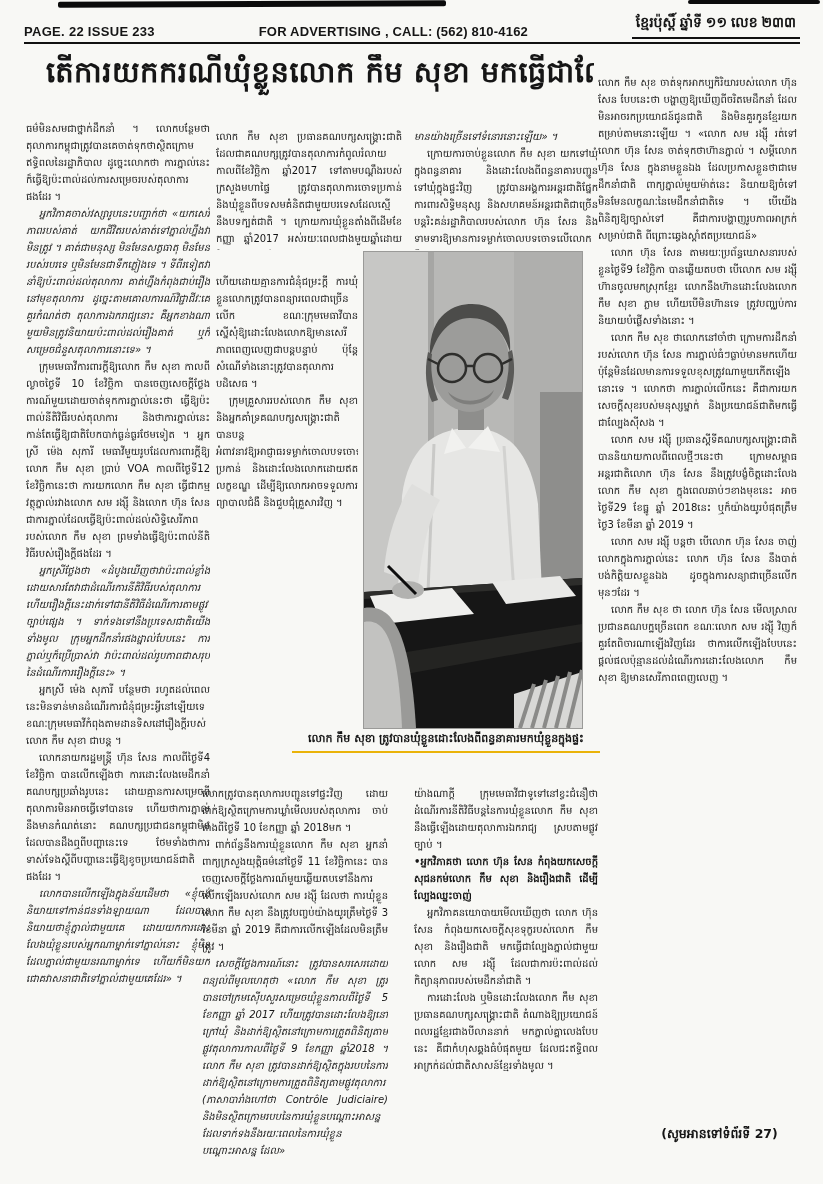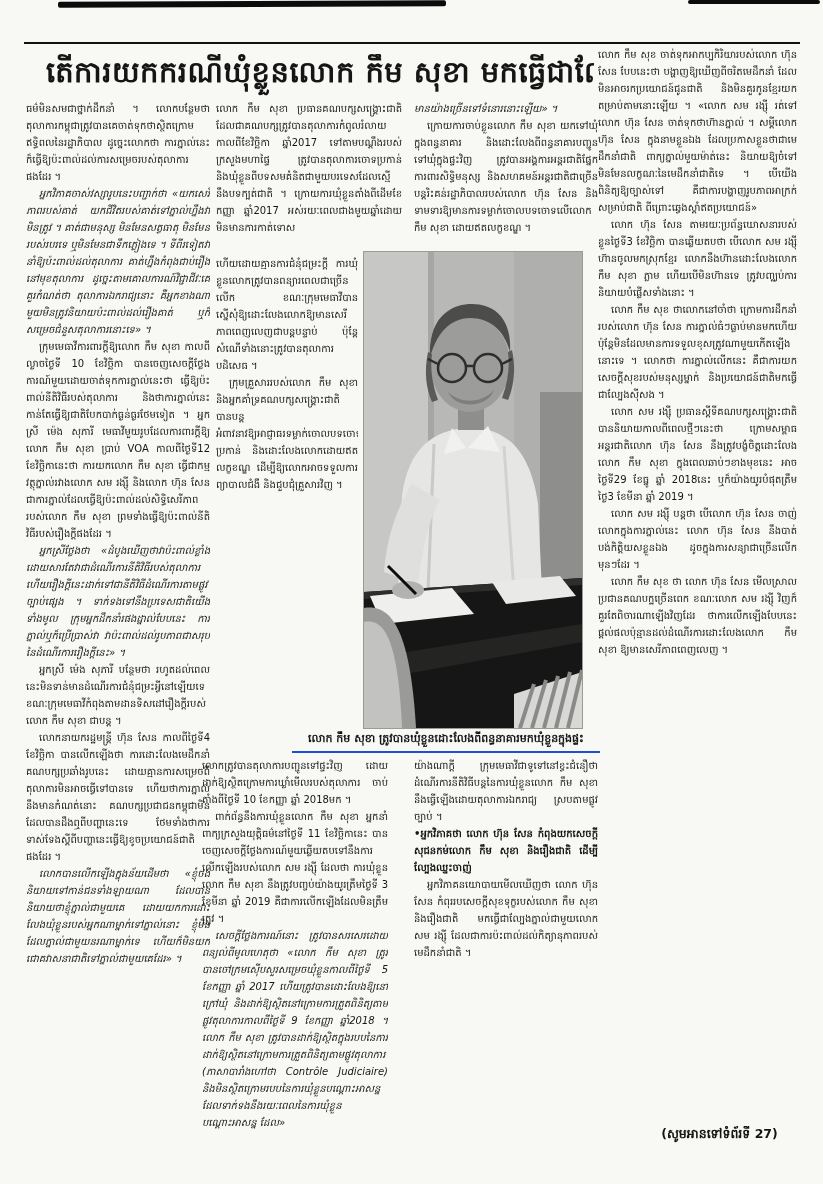--- a/index.html
+++ b/index.html
@@ -27,51 +27,56 @@
     position:absolute;left:46px;top:54px;width:548px;height:50px;
     font-size:29px;font-weight:bold;text-align:center;white-space:nowrap;overflow:hidden;
     letter-spacing:.5px;
   }
   
   .col{
     position:absolute;overflow:hidden;text-align:justify;
     font-size:10px;line-height:17px;
   }
   .col p{margin:0;text-indent:13px;}
-  .col p.noindent{text-indent:0;}
+  .col p.noindent{text-indent:0;margin-top:28px;}
   .col p.quote{font-style:italic;}
   .col p.subhead{font-weight:bold;text-indent:0;font-style:normal;}
-  .col1 {left:26px; top:100px;width:184px;height:1072px;}
+  .col1 {left:26px; top:92px;width:184px;height:1072px;}
   .col2top {left:216px;top:100px;width:186px;height:150px;}
   .col3top {left:414px;top:100px;width:184px;height:150px;}
-  .col2side{left:216px;top:255px;width:142px;height:470px;}
+  .col2side{left:216px;top:245px;width:142px;height:470px;}
   .col2bot {left:202px;top:757px;width:186px;height:415px;}
   .col3bot {left:414px;top:757px;width:184px;height:415px;}
   .col4 {left:598px;top:46px; width:199px;height:1078px;}
   
   .figure{position:absolute;left:364px;top:252px;width:218px;height:476px;outline:1px solid #9a9a98;}
   .figure svg{display:block;width:218px;height:476px;}
   .caption{
     position:absolute;left:292px;top:731px;width:308px;
     font-size:11px;font-weight:bold;text-align:center;white-space:nowrap;overflow:hidden;
-    border-bottom:2px solid #1d4ed8;padding-bottom:4px;
+    border-bottom:2px solid #eab308;padding-bottom:4px;
   }
   .continuation{
     position:absolute;left:620px;top:1126px;width:199px;
     font-size:12.5px;font-weight:bold;text-align:center;white-space:nowrap;overflow:hidden;
   }
 </style>
 </head>
 <body>
 
 <div class="page">
 
   <div class="artifact a1"></div>
   <div class="artifact a2"></div>
 
+  <div class="header">
+    <span class="hdr-left">PAGE. 22  ISSUE 233</span>
+    <span class="hdr-center">FOR ADVERTISING ,  CALL: (562) 810-4162</span>
+    <span class="hdr-right">ខ្មែរប៉ុស្ដិ៍ ឆ្នាំទី ១១ លេខ ២៣៣</span>
+  </div>
   <div class="header-rule"></div>
 
   <div class="headline">តើការយកករណីឃុំខ្លួនលោក កឹម សុខា មកធ្វើជាល្បែងភ្នាល់...</div>
 
   <div class="col col1">
       <p class="noindent">ធម៌មិនសមជាថ្នាក់ដឹកនាំ ។ លោកបន្ថែមថា តុលាការកម្ពុជាត្រូវបានគេចាត់ទុកថាស្ថិតក្រោមឥទ្ធិពលនៃរដ្ឋាភិបាល ដូច្នេះលោកថា ការភ្នាល់នេះក៏ធ្វើឱ្យប៉ះពាល់ដល់ការសម្រេចរបស់តុលាការផងដែរ ។</p>
       <p class="quote">អ្នកវិភាគចាស់វស្សារូបនេះបញ្ជាក់ថា «យកសេរីភាពរបស់គាត់ យកជីវិតរបស់គាត់ទៅភ្នាល់ហ្នឹងវាមិនត្រូវ ។ គាត់ជាមនុស្ស មិនមែនសត្វធាតុ មិនមែនរបស់របរទេ ឬមិនមែនជាទឹកភ្លៀងទេ ។ ទីពីរទៀតវានាំឱ្យប៉ះពាល់ដល់តុលាការ គាត់ហ្នឹងកំពុងជាប់រឿងនៅមុខតុលាការ ដូច្នេះតាមគោលការណ៍វិជ្ជាជីវៈគេគួរកំណត់ថា តុលាការឯករាជ្យនោះ គឺអ្នកខាងណាមួយមិនត្រូវនិយាយប៉ះពាល់ដល់រឿងគាត់ ឬក៏សម្រេចជំនួសតុលាការនោះទេ» ។</p>
       <p>ក្រុមមេធាវីការពារក្ដីឱ្យលោក កឹម សុខា កាលពីល្ងាចថ្ងៃទី 10 ខែវិច្ឆិកា បានចេញសេចក្ដីថ្លែងការណ៍មួយដោយចាត់ទុកការភ្នាល់នេះថា ធ្វើឱ្យប៉ះពាល់នីតិវិធីរបស់តុលាការ និងថាការភ្នាល់នេះកាន់តែធ្វើឱ្យជាតិបែកបាក់ធ្ងន់ធ្ងរថែមទៀត ។ អ្នកស្រី ម៉េង សុភារី មេធាវីមួយរូបដែលការពារក្ដីឱ្យលោក កឹម សុខា ប្រាប់ VOA កាលពីថ្ងៃទី12 ខែវិច្ឆិកានេះថា ការយកលោក កឹម សុខា ធ្វើជាកម្មវត្ថុភ្នាល់រវាងលោក សម រង្ស៊ី និងលោក ហ៊ុន សែន ជាការភ្នាល់ដែលធ្វើឱ្យប៉ះពាល់ដល់សិទ្ធិសេរីភាពរបស់លោក កឹម សុខា ព្រមទាំងធ្វើឱ្យប៉ះពាល់នីតិវិធីរបស់រឿងក្ដីផងដែរ ។</p>
       <p class="quote">អ្នកស្រីថ្លែងថា «ដំបូងឃើញថាវាប៉ះពាល់ខ្លាំង ដោយសារតែវាជាដំណើរការនីតិវិធីរបស់តុលាការ ហើយរឿងក្ដីនេះដាក់ទៅជានីតិវិធីដំណើរការតាមផ្លូវច្បាប់ផ្សេង ។ ទាក់ទងទៅនឹងប្រទេសជាតិយើងទាំងមូល ក្រុមអ្នកដឹកនាំរផងដ្នាល់បែបនេះ ការភ្នាល់ឬក៏ប្រើប្រាស់វា វាប៉ះពាល់ដល់រូបភាពជាសរុបនៃដំណើរការរឿងក្ដីនេះ» ។</p>
       <p>អ្នកស្រី ម៉េង សុភារី បន្ថែមថា រហូតដល់ពេលនេះមិនទាន់មានដំណើរការជំនុំជម្រះអ្វីនៅឡើយទេ ខណៈក្រុមមេធាវីកំពុងតាមដានទិសដៅរឿងក្ដីរបស់លោក កឹម សុខា ជាបន្ត ។</p>
@@ -140,26 +145,27 @@
 
   <div class="col col2bot">
       <p class="noindent">លោកត្រូវបានតុលាការបញ្ជូនទៅផ្ទះវិញ ដោយដាក់ឱ្យស្ថិតក្រោមការឃ្លាំមើលរបស់តុលាការ ចាប់តាំងពីថ្ងៃទី 10 ខែកញ្ញា ឆ្នាំ 2018មក ។</p>
       <p>ពាក់ព័ន្ធនឹងការឃុំខ្លួនលោក កឹម សុខា អ្នកនាំពាក្យក្រសួងយុត្តិធម៌នៅថ្ងៃទី 11 ខែវិច្ឆិកានេះ បានចេញសេចក្ដីថ្លែងការណ៍មួយឆ្លើយតបទៅនឹងការលើកឡើងរបស់លោក សម រង្ស៊ី ដែលថា ការឃុំខ្លួនលោក កឹម សុខា នឹងត្រូវបញ្ចប់យ៉ាងយូរត្រឹមថ្ងៃទី 3 ខែមីនា ឆ្នាំ 2019 គឺជាការលើកឡើងដែលមិនត្រឹមត្រូវ ។</p>
       <p class="quote">សេចក្ដីថ្លែងការណ៍នោះ ត្រូវបានសរសេរដោយពន្យល់ពីមូលហេតុថា «លោក កឹម សុខា ត្រូវបានចៅក្រមស៊ើបសួរសម្រេចឃុំខ្លួនកាលពីថ្ងៃទី 5 ខែកញ្ញា ឆ្នាំ 2017 ហើយត្រូវបានដោះលែងឱ្យនៅក្រៅឃុំ និងដាក់ឱ្យស្ថិតនៅក្រោមការត្រួតពិនិត្យតាមផ្លូវតុលាការកាលពីថ្ងៃទី 9 ខែកញ្ញា ឆ្នាំ2018 ។ លោក កឹម សុខា ត្រូវបានដាក់ឱ្យស្ថិតក្នុងរបបនៃការដាក់ឱ្យស្ថិតនៅក្រោមការត្រួតពិនិត្យតាមផ្លូវតុលាការ (ភាសាបារាំងហៅថា Contrôle Judiciaire) និងមិនស្ថិតក្រោមរបបនៃការឃុំខ្លួនបណ្ដោះអាសន្ន ដែលទាក់ទងនឹងរយៈពេលនៃការឃុំខ្លួនបណ្ដោះអាសន្ន ដែល»</p>
     </div>
 
   <div class="col col3bot">
       <p class="noindent">យ៉ាងណាក្ដី ក្រុមមេធាវីជាទូទៅនៅខ្វះជំនឿថា ដំណើរការនីតិវិធីបន្តនៃការឃុំខ្លួនលោក កឹម សុខា នឹងធ្វើឡើងដោយតុលាការឯករាជ្យ ស្របតាមផ្លូវច្បាប់ ។</p>
       <p class="subhead">•អ្នកវិភាគថា លោក ហ៊ុន សែន កំពុងយកសេចក្ដីសុជនកម់លោក កឹម សុខា និងរឿងជាតិ ដើម្បីល្បែងឈ្នះចាញ់</p>
-      <p>អ្នកវិភាគនយោបាយមើលឃើញថា លោក ហ៊ុន សែន កំពុររបសេចក្ដីសុខទុក្ខរបស់លោក កឹម សុខា និងរឿងជាតិ មកធ្វើជាល្បែងភ្នាល់ជាមួយលោក សម រង្ស៊ី ដែលជាការប៉ះពាល់ដល់កិត្យានុភាពរបស់មេដឹកនាំជាតិ ។</p>
+      <p>អ្នកវិភាគនយោបាយមើលឃើញថា លោក ហ៊ុន សែន កំពុងយកសេចក្ដីសុខទុក្ខរបស់លោក កឹម សុខា និងរឿងជាតិ មកធ្វើជាល្បែងភ្នាល់ជាមួយលោក សម រង្ស៊ី ដែលជាការប៉ះពាល់ដល់កិត្យានុភាពរបស់មេដឹកនាំជាតិ ។</p>
+      <p>ការដោះលែង ឬមិនដោះលែងលោក កឹម សុខា ប្រធានគណបក្សសង្គ្រោះជាតិ តំណាងឱ្យប្រយោជន៍ពលរដ្ឋខ្មែរជាងបីលាននាក់ មកភ្នាល់គ្នាលេងបែបនេះ គឺជាកំហុសឆ្គងធំបំផុតមួយ ដែលជះឥទ្ធិពលអាក្រក់ដល់ជាតិសាសន៍ខ្មែរទាំងមូល ។</p>
     </div>
 
   <div class="col col4">
       <p class="noindent">លោក កឹម សុខ ចាត់ទុកអាកប្បកិរិយារបស់លោក ហ៊ុន សែន បែបនេះថា បង្ហាញឱ្យឃើញពីចរិតមេដឹកនាំ ដែលមិនអាចរកប្រយោជន៍ជូនជាតិ និងមិនគួរកូនខ្មែរយកតម្រាប់តាមនោះឡើយ ។ «លោក សម រង្ស៊ី រត់ទៅលោក ហ៊ុន សែន ចាត់ទុកថាហ៊ានភ្នាល់ ។ សម្ដីលោក ហ៊ុន សែន ក្នុងនាមខ្លួនឯង ដែលប្រកាសខ្លួនថាជាមេដឹកនាំជាតិ ពាក្យភ្នាល់មួយម៉ាត់នេះ និយាយឱ្យចំទៅ មិនមែនលក្ខណៈនៃមេដឹកនាំជាតិទេ ។ បើយើងពិនិត្យឱ្យច្បាស់ទៅ គឺជាការបង្ហាញរូបភាពអាក្រក់សម្រាប់ជាតិ ពីព្រោះឆ្វេងស្ដាំឥតប្រយោជន៍»</p>
-      <p>លោក ហ៊ុន សែន តាមរយៈប្រព័ន្ធឃោសនារបស់ខ្លួនថ្ងៃទី3 ខែវិច្ឆិកា បានឆ្លើយតបថា បើលោក សម រង្ស៊ី ហ៊ានចូលមកស្រុកខ្មែរ លោកនឹងហ៊ានដោះលែងលោក កឹម សុខា ភ្លាម ហើយបើមិនហ៊ានទេ ត្រូវបញ្ឈប់ការនិយាយបំផ្លើសទាំងនោះ ។</p>
+      <p>លោក ហ៊ុន សែន តាមរយៈប្រព័ន្ធឃោសនារបស់ខ្លួនថ្ងៃទី9 ខែវិច្ឆិកា បានឆ្លើយតបថា បើលោក សម រង្ស៊ី ហ៊ានចូលមកស្រុកខ្មែរ លោកនឹងហ៊ានដោះលែងលោក កឹម សុខា ភ្លាម ហើយបើមិនហ៊ានទេ ត្រូវបញ្ឈប់ការនិយាយបំផ្លើសទាំងនោះ ។</p>
       <p>លោក កឹម សុខ ថាលោកនៅចាំថា ក្រោមការដឹកនាំរបស់លោក ហ៊ុន សែន ការភ្នាល់ធំៗធ្លាប់មានមកហើយ ប៉ុន្តែមិនដែលមានការទទួលខុសត្រូវណាមួយកើតឡើងនោះទេ ។ លោកថា ការភ្នាល់លើកនេះ គឺជាការយកសេចក្ដីសុខរបស់មនុស្សម្នាក់ និងប្រយោជន៍ជាតិមកធ្វើជាល្បែងស៊ីសង ។</p>
       <p>លោក សម រង្ស៊ី ប្រធានស្ដីទីគណបក្សសង្គ្រោះជាតិ បាននិយាយកាលពីពេលថ្មីៗនេះថា ក្រោមសម្ពាធអន្តរជាតិលោក ហ៊ុន សែន នឹងត្រូវបង្ខំចិត្តដោះលែងលោក កឹម សុខា ក្នុងពេលឆាប់ៗខាងមុខនេះ អាចថ្ងៃទី29 ខែធ្នូ ឆ្នាំ 2018នេះ ឬក៏យ៉ាងយូរបំផុតត្រឹមថ្ងៃ3 ខែមីនា ឆ្នាំ 2019 ។</p>
       <p>លោក សម រង្ស៊ី បន្តថា បើលោក ហ៊ុន សែន ចាញ់លោកក្នុងការភ្នាល់នេះ លោក ហ៊ុន សែន នឹងបាត់បង់កិត្តិយសខ្លួនឯង ដូចក្នុងការសន្យាជាច្រើនលើកមុនៗដែរ ។</p>
       <p>លោក កឹម សុខ ថា លោក ហ៊ុន សែន មើលស្រាលប្រជានគណបក្ឋច្រើនពេក ខណៈលោក សម រង្ស៊ី វិញក៏គួរតែពិចារណាឡើងវិញដែរ ថាការលើកឡើងបែបនេះ ផ្ដល់ផលប៉ុន្មានដល់ដំណើរការដោះលែងលោក កឹម សុខា ឱ្យមានសេរីភាពពេញលេញ ។</p>
     </div>
 
   <div class="continuation">(សូមអានទៅទំព័រទី 27)</div>
 
 </div>
 

